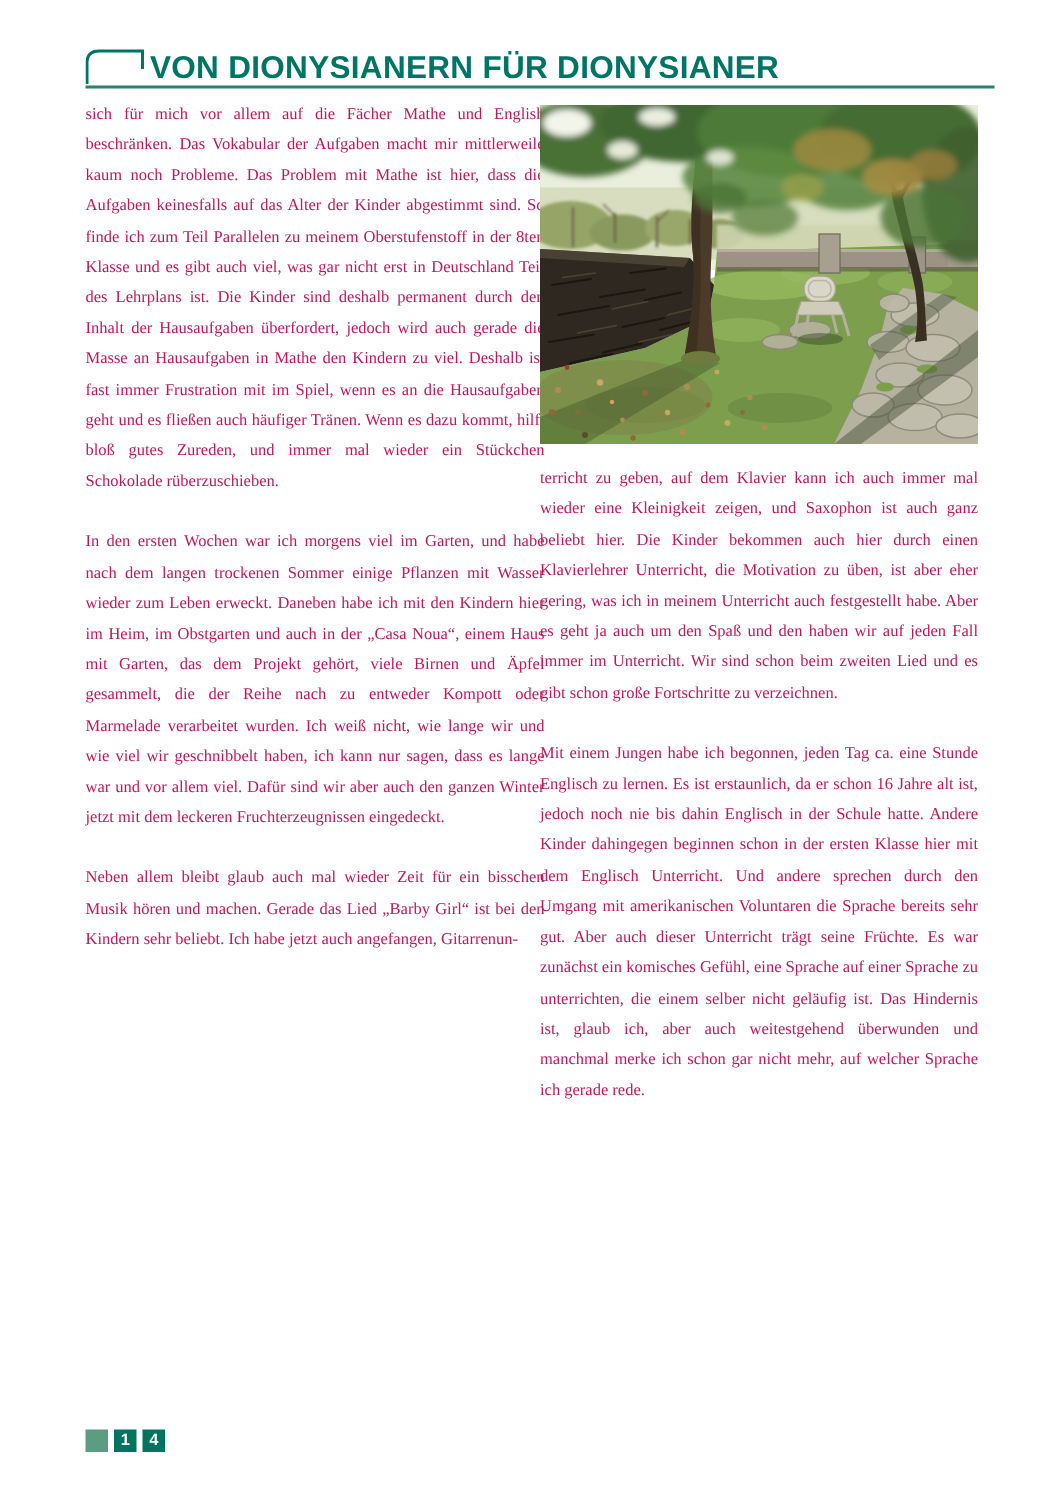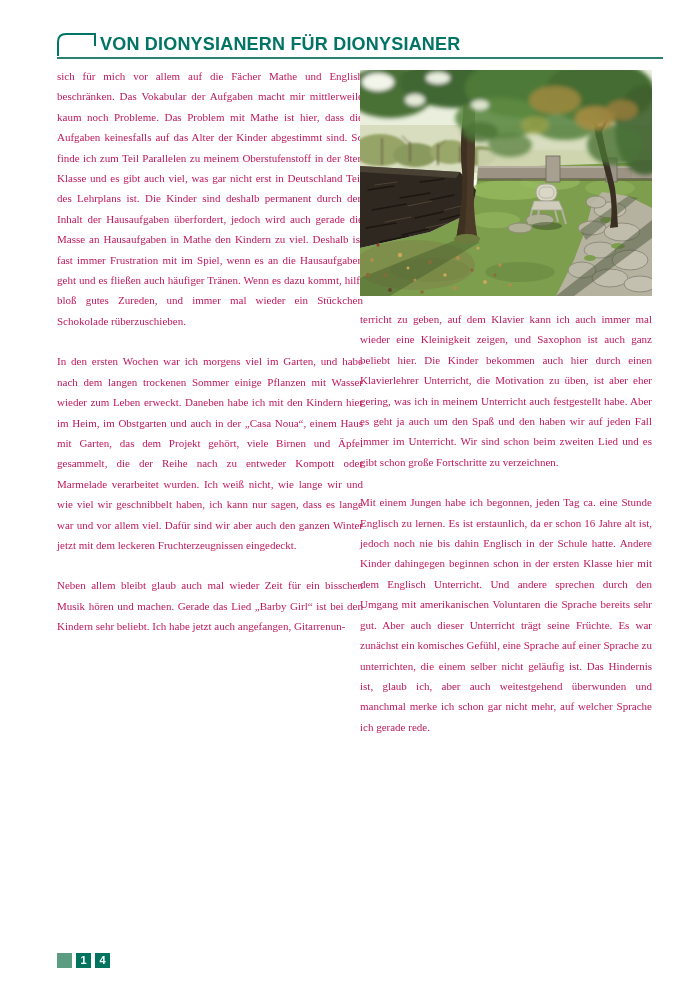--- a/index.html
+++ b/index.html
@@ -17,21 +17,21 @@
     position: absolute;
     left: 57px;
     top: 31px;
   }
   .page-title {
     position: absolute;
     left: 100px;
     top: 34px;
     margin: 0;
     font-family: "Liberation Sans", sans-serif;
-    font-size: 18px;
+    font-size: 21px;
     font-weight: 700;
     letter-spacing: 0.2px;
     color: #007465;
     white-space: nowrap;
     text-align: center;
   }
   .header-rule {
     position: absolute;
     left: 57px;
     top: 57px;

